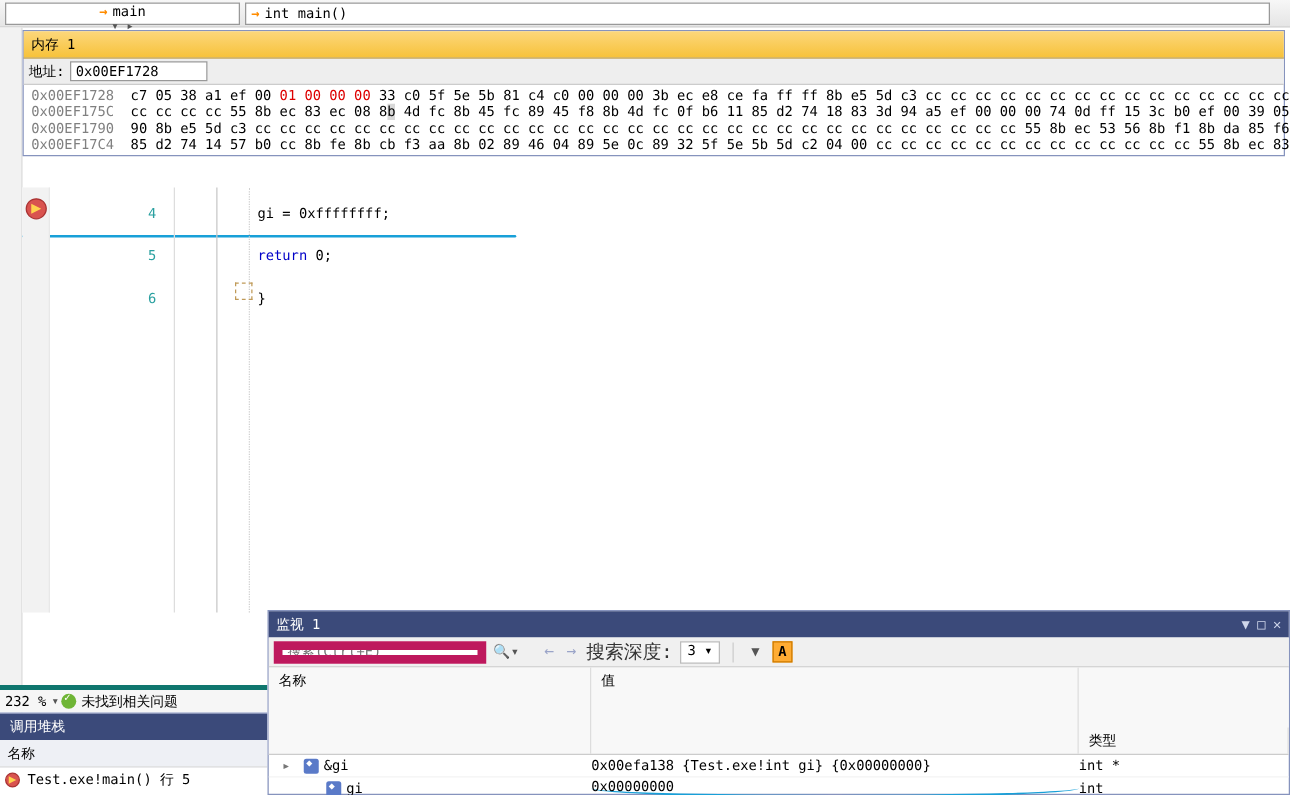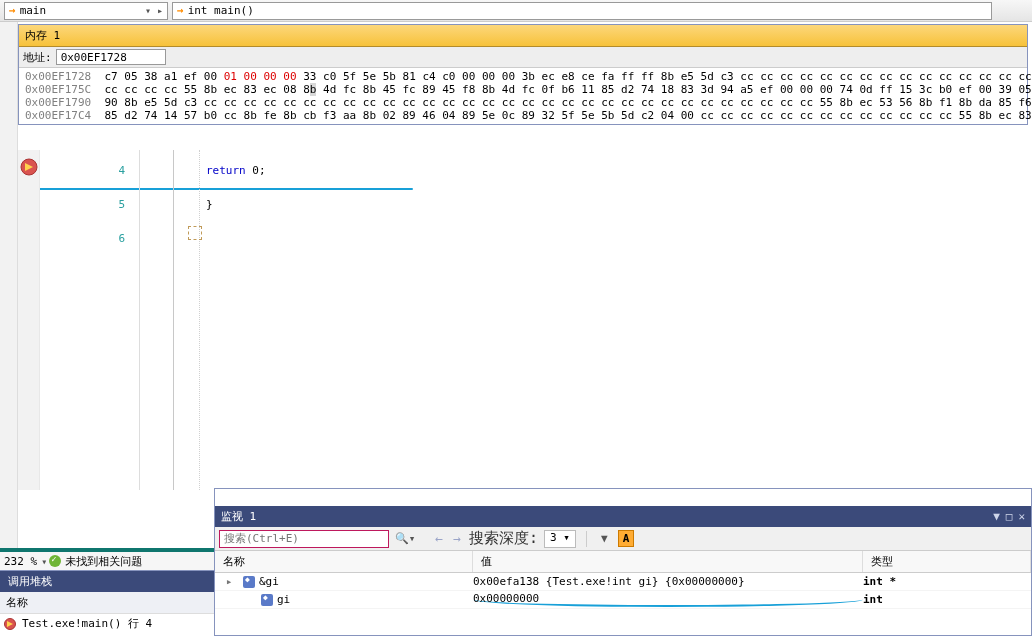--- a/index.html
+++ b/index.html
@@ -2,21 +2,21 @@
 <html><head>
 <meta charset="utf-8">
 <style>
 * { margin:0; padding:0; box-sizing:border-box; font-family:"Microsoft YaHei",Consolas,monospace; font-size:11px; }
 body { background:#fff; width:1032px; height:636px; overflow:hidden; position:relative; color:#000; }
 
 
 .topbar { height:22px; background:linear-gradient(#f7f7f7,#e5e5e5); border-bottom:1px solid #ccc; display:flex; align-items:center; padding:0 4px; gap:4px; }
 .combo { background:#fff; border:1px solid #999; height:18px; display:flex; align-items:center; padding:0 4px; font-size:11px; }
 .combo .arrow { color:#ff8c00; font-weight:bold; margin-right:4px; }
-.combo1 { width:164px; justify-content:space-between; }
+.combo1 { width:188px; justify-content:space-between;flex-direction:column; }
 .combo2 { width:820px; }
 .dd { color:#555; font-size:10px; }
 
 
 .mem-panel { position:absolute; left:18px; top:24px; width:1010px; border:1px solid #8693bd; background:#fff; }
 .mem-title { background:linear-gradient(#fcd77b,#f7c23a); border-bottom:1px solid #b38b2a; padding:3px 6px; font-size:11px; }
 .mem-addr { background:#eee; border-bottom:1px solid #ccc; padding:2px 4px; display:flex; align-items:center; gap:4px; }
 .mem-addr input { border:1px solid #999; background:#fff; height:16px; width:110px; padding:0 4px; font-family:Consolas,monospace; font-size:11px; }
 .mem-dump { font-family:Consolas,monospace; font-size:11px; padding:2px 6px; line-height:13px; white-space:pre; }
 .mem-dump .addr { color:#808080; }
@@ -47,39 +47,39 @@
 .callstack { position:absolute; left:0; bottom:0; width:214px; height:66px; background:#fff; border-top:1px solid #8693bd; }
 .cs-title { background:#3b4a7a; color:#fff; padding:3px 8px; font-size:11px; }
 .cs-head { background:#eef0f5; padding:3px 6px; font-size:11px; border-bottom:1px solid #ddd; }
 .cs-row { display:flex; align-items:center; gap:6px; padding:2px 4px; font-size:11px; }
 .bp-icon { width:12px; height:12px; border-radius:50%; background:#d9534f; border:1px solid #a33; position:relative; }
 .bp-icon::after { content:""; position:absolute; left:2px; top:2px; border-left:6px solid #ffd24d; border-top:3px solid transparent; border-bottom:3px solid transparent; }
 .ext-code { color:#888; padding-left:20px; }
 
 
 .watch { position:absolute; left:214px; right:0; bottom:0; height:148px; border:1px solid #8693bd; background:#fff; }
-.w-title { background:#3b4a7a; color:#fff; padding:3px 6px; font-size:11px; display:flex; justify-content:space-between; align-items:center;margin-top:17px; }
+.w-title { background:#3b4a7a; color:#fff; padding:3px 6px; font-size:11px; display:flex; justify-content:space-between; align-items:center; }
 .w-title .winbtns { display:flex; gap:6px; font-size:10px; color:#cfd6ea; }
 .w-tools { background:#f0f0f0; height:24px; border-bottom:1px solid #ccc; display:flex; align-items:center; padding:0 4px; gap:6px; }
-.w-tools input.search { border:1px solid #be185d; height:18px; width:170px; padding:0 4px; font-size:11px; }
+.w-tools input.search { border:7px solid #be185d; height:18px; width:170px; padding:0 4px; font-size:11px; }
 .mag { color:#555; }
 .tb-arr { color:#9aa4c8; font-size:13px; padding:0 2px; }
 .depth-lbl { font-size:15px; color:#333; }
 .depth-sel { border:1px solid #bbb; height:18px; width:32px; background:#fff; font-size:11px; text-align:center; }
 .funnel { color:#555; padding:0 4px; }
 .Abtn { background:#ffac33; color:#000; padding:1px 4px; font-weight:bold; border:1px solid #cc7a00; }
 .w-head { display:flex; background:#f8f8f8; border-bottom:1px solid #ccc; font-size:11px; }
 .w-head .col { padding:3px 8px; border-right:1px solid #ddd; }
-.cN { width:258px; } .cV { width:390px; } .cT { flex:1; }
+.cN { width:258px; } .cV { width:390px; } .cT { flex:1;margin-top:48px; }
 .w-body { font-size:11px; }
 .w-row { display:flex; height:18px; align-items:center; border-bottom:1px solid #f4f4f4; }
 .w-row .c0 { width:28px; display:flex; justify-content:center; }
 .w-row .c1 { width:230px; display:flex; align-items:center; gap:4px; }
 .w-row .c2 { width:390px; }
-.w-row .c3 { flex:1;font-weight:bold; }
+.w-row .c3 { flex:1; }
 .expander { color:#777; width:10px; text-align:center; cursor:pointer; }
 .varicon { width:12px; height:12px; background:#5a7ac8; border-radius:2px; display:inline-block; position:relative; }
 .varicon::after { content:"◆"; color:#fff; font-size:8px; position:absolute; left:2px; top:-1px; }
 .addrow { color:#999; font-style:italic; }
 .blue-under { border-bottom:2px solid #18a0d8; border-radius:0 0 50% 50%; }
 
 
 .leftstrip { position:absolute; left:0; top:22px; width:18px; bottom:0; background:#f2f2f2; border-right:1px solid #ddd; }
 </style>
 </head>
@@ -119,20 +119,21 @@
       <div>4</div>
       <div>5</div>
       <div>6</div>
     </div>
   <div class="edge">
     <div class="vline"></div>
       <div class="dline"></div>
   </div>
   <div class="square"></div>
   <div class="code" id="codelines">
+      <div>gi = 0xffffffff;</div>
       <div><span class="kw">return</span> 0;</div>
       <div>}</div>
     </div>
 </div>
 
 <div class="bottom-left">
   <div class="zoom-row">
     <span class="zi">
       <span>232 %</span>
       <span class="dd">▾</span>
@@ -142,21 +143,21 @@
       <span>未找到相关问题</span>
     </span>
   </div>
 </div>
 
 <div class="callstack">
   <div class="cs-title">调用堆栈</div>
   <div class="cs-head">名称</div>
   <div class="cs-row">
     <span class="bp-icon"></span>
-    <span>Test.exe!main() 行 4</span>
+    <span>Test.exe!main() 行 5</span>
   </div>
   <div class="cs-row ext-code">[外部代码]</div>
 </div>
 
 <div class="watch">
   <div class="w-title">
     <span>监视 1</span>
     <span class="winbtns">
       <span>▼</span>
       <span>□</span>

